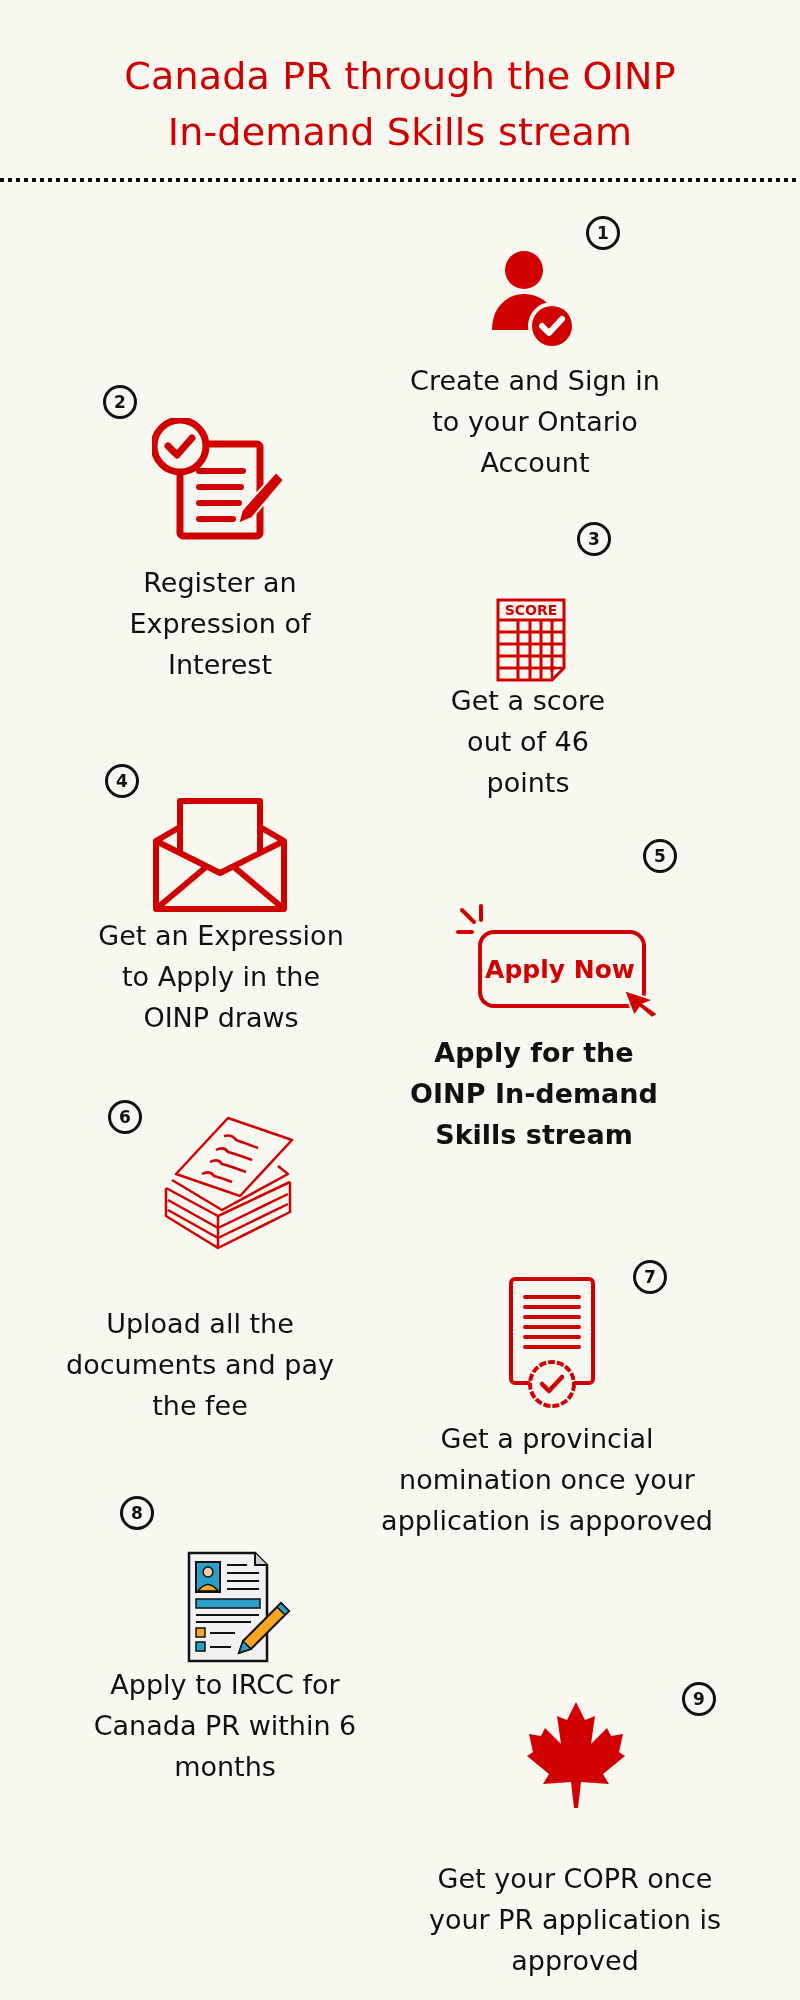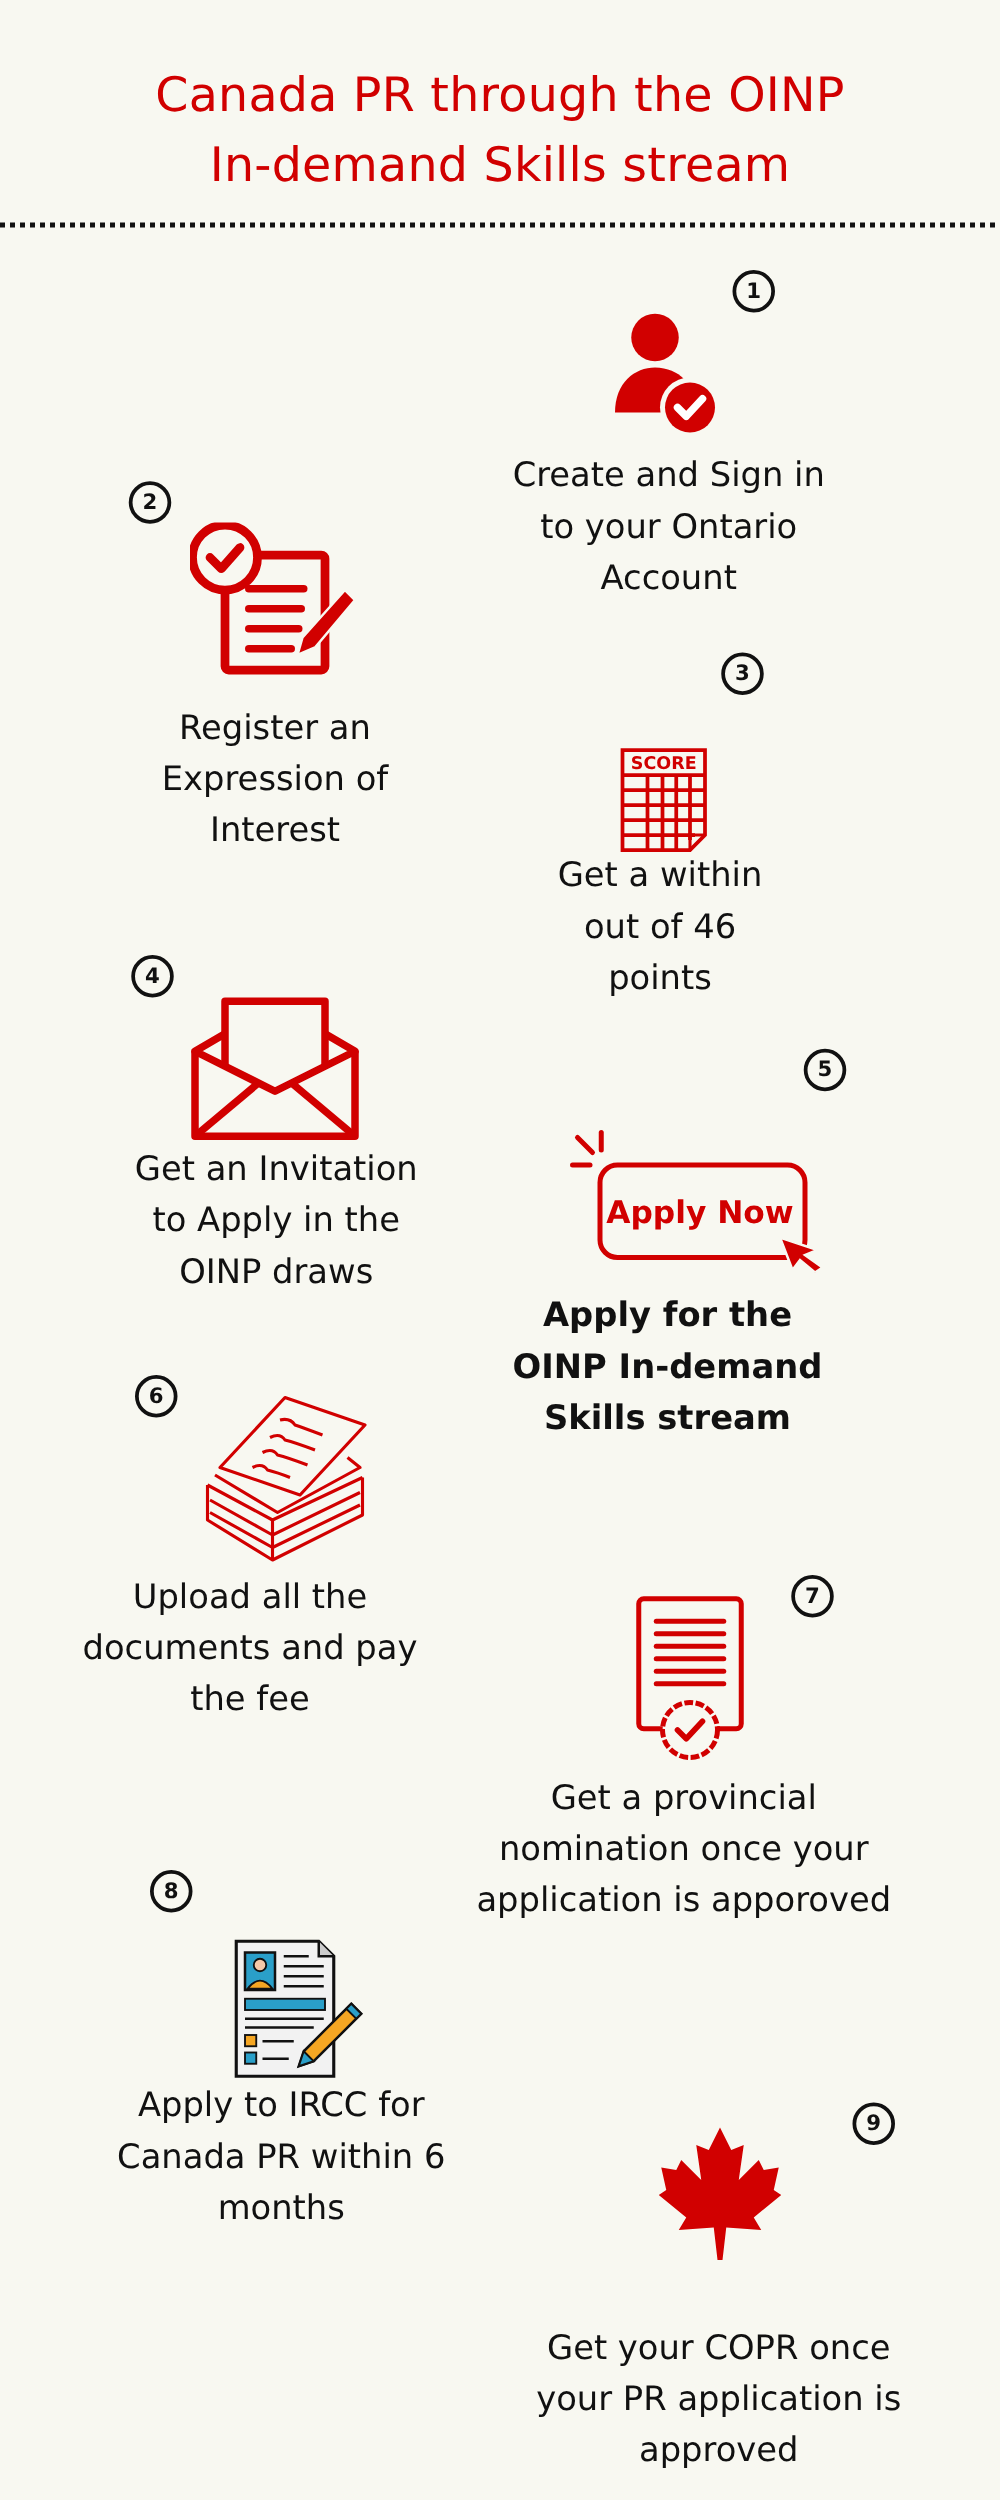--- a/index.html
+++ b/index.html
@@ -92,39 +92,39 @@
       <line x1="2" y1="58" x2="68" y2="58"></line>
       <line x1="2" y1="70" x2="60" y2="70"></line>
       <line x1="22" y1="22" x2="22" y2="82"></line>
       <line x1="34" y1="22" x2="34" y2="82"></line>
       <line x1="45" y1="22" x2="45" y2="82"></line>
       <line x1="56" y1="22" x2="56" y2="74"></line>
     </g>
   </svg>
 </div>
 <div class="caption" style="left:528px;top:680px;">
-  <div>Get a within</div>
+  <div>Get a score</div>
   <div>out of 46</div>
   <div>points</div>
 </div>
 
 <div class="num" style="left:122px;top:781px;">4</div>
 <div class="icon" style="left:152px;top:797px;width:136px;height:116px;">
   <svg viewBox="0 0 136 116">
     <g fill="none" stroke="#D10000" stroke-width="6" stroke-linejoin="round">
       <path d="M4 44 L4 112 H132 V44"></path>
       <path d="M28 30 L4 44 L68 76 L132 44 L108 30"></path>
       <path d="M28 56 V4 H108 V56"></path>
       <path d="M4 112 L54 70"></path>
       <path d="M132 112 L82 70"></path>
     </g>
   </svg>
 </div>
 <div class="caption" style="left:221px;top:915px;">
-  <div>Get an Invitation</div>
+  <div>Get an Expression</div>
   <div>to Apply in the</div>
   <div>OINP draws</div>
 </div>
 
 <div class="num" style="left:660px;top:856px;">5</div>
 <div class="icon" style="left:456px;top:904px;width:206px;height:114px;">
   <svg viewBox="0 0 206 114">
     <g stroke="#D10000" stroke-width="4" stroke-linecap="round">
       <line x1="6" y1="6" x2="18" y2="18"></line>
       <line x1="25" y1="2" x2="25" y2="16"></line>
@@ -152,21 +152,21 @@
       <path d="M6 94 L56 122 L126 88"></path>
       <path d="M10 64 L60 94 L126 58 L116 50"></path>
       <path d="M14 58 L66 2 L130 24 L78 80 Z" fill="#F8F8F1"></path>
       <path d="M62 20 Q70 18 74 24 Q80 26 96 32"></path>
       <path d="M54 34 Q62 30 66 36 Q74 38 90 44"></path>
       <path d="M48 46 Q56 42 60 48 Q68 50 84 56"></path>
       <path d="M40 58 Q48 54 52 60 Q60 62 70 66"></path>
     </g>
   </svg>
 </div>
-<div class="caption" style="left:200px;top:1257px;">
+<div class="caption" style="left:200px;top:1303px;">
   <div>Upload all the</div>
   <div>documents and pay</div>
   <div>the fee</div>
 </div>
 
 <div class="num" style="left:650px;top:1277px;">7</div>
 <div class="icon" style="left:508px;top:1276px;width:88px;height:132px;">
   <svg viewBox="0 0 88 132">
     <rect x="3" y="3" width="82" height="104" rx="4" fill="none" stroke="#D10000" stroke-width="4"></rect>
     <g fill="#D10000">

